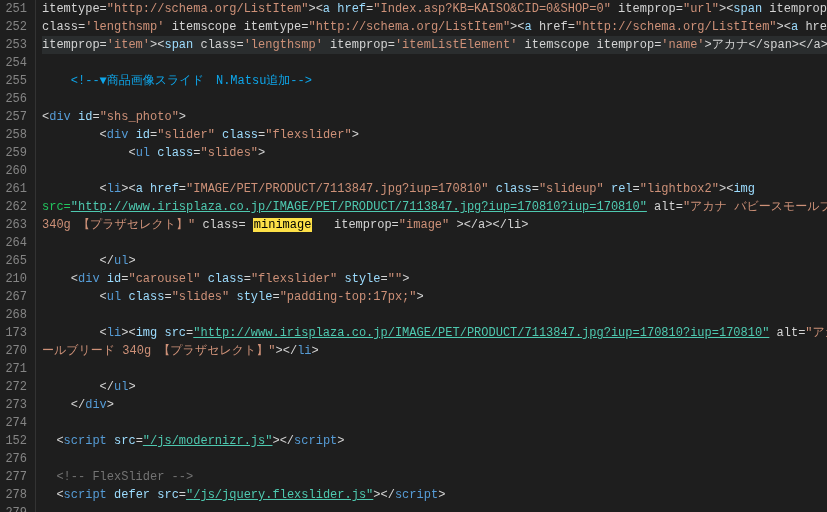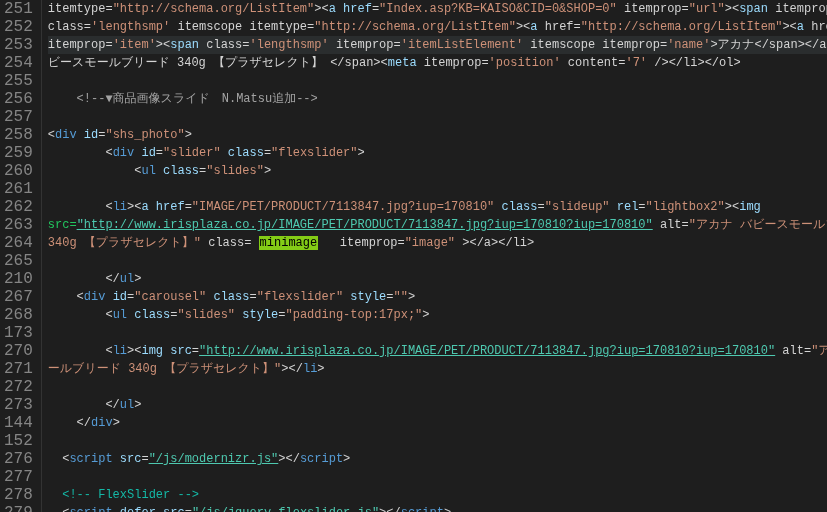--- a/index.html
+++ b/index.html
@@ -40,21 +40,21 @@
       min-width: 36px;
       border-right: 1px solid #333;
       line-height: 18px;
       padding-top: 0;
     }
 
     .line-number {
       display: block;
       height: 18px;
       line-height: 18px;
-      font-size: 16px;
+      font-size: 12px;
     }
 
     .code-content {
       flex: 1;
       overflow: hidden;
       padding-left: 6px;
       position: relative;
     }
 
     .code-line {
@@ -88,21 +88,21 @@
       <span class="line-number">264</span>
       <span class="line-number">265</span>
       <span class="line-number">210</span>
       <span class="line-number">267</span>
       <span class="line-number">268</span>
       <span class="line-number">173</span>
       <span class="line-number">270</span>
       <span class="line-number">271</span>
       <span class="line-number">272</span>
       <span class="line-number">273</span>
-      <span class="line-number">144</span>
+      <span class="line-number">274</span>
       <span class="line-number">152</span>
       <span class="line-number">276</span>
       <span class="line-number">277</span>
       <span class="line-number">278</span>
       <span class="line-number">279</span>
 
     </div>
 
     <div class="code-content">
 
@@ -111,28 +111,25 @@
       </div>
 
       <div class="code-line">
         <span style="color:#d4d4d4">class=</span><span style="color:#ce9178">'lengthsmp'</span><span style="color:#d4d4d4"> itemscope itemtype=</span><span style="color:#ce9178">"http://schema.org/ListItem"</span><span style="color:#d4d4d4">&gt;&lt;</span><span style="color:#9cdcfe">a</span><span style="color:#d4d4d4"> href=</span><span style="color:#ce9178">"http://schema.org/ListItem"</span><span style="color:#d4d4d4">&gt;&lt;</span><span style="color:#9cdcfe">a</span><span style="color:#d4d4d4"> href=</span>
       </div>
 
       <div class="code-line" style="background:#2a2d2e;">
         <span style="color:#d4d4d4">itemprop=</span><span style="color:#ce9178">'item'</span><span style="color:#d4d4d4">&gt;&lt;</span><span style="color:#9cdcfe">span</span><span style="color:#d4d4d4"> class=</span><span style="color:#ce9178">'lengthsmp'</span><span style="color:#d4d4d4"> itemprop=</span><span style="color:#ce9178">'itemListElement'</span><span style="color:#d4d4d4"> itemscope itemprop=</span><span style="color:#ce9178">'name'</span><span style="color:#d4d4d4">&gt;アカナ&lt;/span&gt;&lt;/a&gt;&lt;</span>
       </div>
 
-      <div class="code-line">
-        <span style="color:#d4d4d4">ビースモールブリード 340g 【プラザセレクト】 &lt;/span&gt;&lt;</span><span style="color:#9cdcfe">meta</span><span style="color:#d4d4d4"> itemprop=</span><span style="color:#ce9178">'position'</span><span style="color:#d4d4d4"> content=</span><span style="color:#ce9178">'7'</span><span style="color:#d4d4d4"> /&gt;&lt;/li&gt;&lt;/ol&gt;</span>
-      </div>
-
-      <div class="code-line">&nbsp;</div>
-
-      <div class="code-line">
-        <span style="color:#a3a3a3">&nbsp;&nbsp;&nbsp;&nbsp;&lt;!--▼商品画像スライド　N.Matsu追加--&gt;</span>
+
+      <div class="code-line">&nbsp;</div>
+
+      <div class="code-line">
+        <span style="color:#0ea5e9">&nbsp;&nbsp;&nbsp;&nbsp;&lt;!--▼商品画像スライド　N.Matsu追加--&gt;</span>
       </div>
 
       <div class="code-line">&nbsp;</div>
 
       <div class="code-line">
         <span style="color:#d4d4d4">&lt;</span><span style="color:#569cd6">div</span><span style="color:#d4d4d4"> </span><span style="color:#9cdcfe">id</span><span style="color:#d4d4d4">=</span><span style="color:#ce9178">"shs_photo"</span><span style="color:#d4d4d4">&gt;</span>
       </div>
 
       <div class="code-line">
         <span style="color:#d4d4d4">&nbsp;&nbsp;&nbsp;&nbsp;&nbsp;&nbsp;&nbsp;&nbsp;&lt;</span><span style="color:#569cd6">div</span><span style="color:#d4d4d4"> </span><span style="color:#9cdcfe">id</span><span style="color:#d4d4d4">=</span><span style="color:#ce9178">"slider"</span><span style="color:#d4d4d4"> </span><span style="color:#9cdcfe">class</span><span style="color:#d4d4d4">=</span><span style="color:#ce9178">"flexslider"</span><span style="color:#d4d4d4">&gt;</span>
@@ -146,21 +143,21 @@
 
       <div class="code-line">
         <span style="color:#d4d4d4">&nbsp;&nbsp;&nbsp;&nbsp;&nbsp;&nbsp;&nbsp;&nbsp;&lt;</span><span style="color:#569cd6">li</span><span style="color:#d4d4d4">&gt;&lt;</span><span style="color:#9cdcfe">a</span><span style="color:#d4d4d4"> </span><span style="color:#9cdcfe">href</span><span style="color:#d4d4d4">=</span><span style="color:#ce9178">"IMAGE/PET/PRODUCT/7113847.jpg?iup=170810"</span><span style="color:#d4d4d4"> </span><span style="color:#9cdcfe">class</span><span style="color:#d4d4d4">=</span><span style="color:#ce9178">"slideup"</span><span style="color:#d4d4d4"> </span><span style="color:#9cdcfe">rel</span><span style="color:#d4d4d4">=</span><span style="color:#ce9178">"lightbox2"</span><span style="color:#d4d4d4">&gt;&lt;</span><span style="color:#9cdcfe">img</span>
       </div>
 
       <div class="code-line">
         <span style="color:#22c55e">src=</span><span style="color:#4ec9b0; text-decoration:underline">"http://www.irisplaza.co.jp/IMAGE/PET/PRODUCT/7113847.jpg?iup=170810?iup=170810"</span><span style="color:#d4d4d4"> alt=</span><span style="color:#ce9178">"アカナ バビースモールブリード</span>
       </div>
 
       <div class="code-line">
-        <span style="color:#ce9178">340g 【プラザセレクト】"</span><span style="color:#d4d4d4"> class= </span><span style="background:#84cc16; color:#000; padding:0 1px">minimage</span><span style="color:#d4d4d4">&nbsp;&nbsp; itemprop=</span><span style="color:#ce9178">"image"</span><span style="color:#d4d4d4"> &gt;&lt;/a&gt;&lt;/li&gt;</span>
+        <span style="color:#ce9178">340g 【プラザセレクト】"</span><span style="color:#d4d4d4"> class= </span><span style="background:#fde047; color:#000; padding:0 1px">minimage</span><span style="color:#d4d4d4">&nbsp;&nbsp; itemprop=</span><span style="color:#ce9178">"image"</span><span style="color:#d4d4d4"> &gt;&lt;/a&gt;&lt;/li&gt;</span>
       </div>
 
       <div class="code-line">&nbsp;</div>
 
       <div class="code-line">
         <span style="color:#d4d4d4">&nbsp;&nbsp;&nbsp;&nbsp;&nbsp;&nbsp;&nbsp;&nbsp;&lt;/</span><span style="color:#569cd6">ul</span><span style="color:#d4d4d4">&gt;</span>
       </div>
 
       <div class="code-line">
         <span style="color:#d4d4d4">&nbsp;&nbsp;&nbsp;&nbsp;&lt;</span><span style="color:#569cd6">div</span><span style="color:#d4d4d4"> </span><span style="color:#9cdcfe">id</span><span style="color:#d4d4d4">=</span><span style="color:#ce9178">"carousel"</span><span style="color:#d4d4d4"> </span><span style="color:#9cdcfe">class</span><span style="color:#d4d4d4">=</span><span style="color:#ce9178">"flexslider"</span><span style="color:#d4d4d4"> </span><span style="color:#9cdcfe">style</span><span style="color:#d4d4d4">=</span><span style="color:#ce9178">""</span><span style="color:#d4d4d4">&gt;</span>
@@ -192,21 +189,21 @@
 
       <div class="code-line">&nbsp;</div>
 
       <div class="code-line">
         <span style="color:#d4d4d4">&nbsp;&nbsp;&lt;</span><span style="color:#569cd6">script</span><span style="color:#d4d4d4"> </span><span style="color:#9cdcfe">src</span><span style="color:#d4d4d4">=</span><span style="color:#4ec9b0; text-decoration:underline">"/js/modernizr.js"</span><span style="color:#d4d4d4">&gt;&lt;/</span><span style="color:#569cd6">script</span><span style="color:#d4d4d4">&gt;</span>
       </div>
 
       <div class="code-line">&nbsp;</div>
 
       <div class="code-line">
-        <span style="color:#14b8a6">&nbsp;&nbsp;&lt;!-- FlexSlider --&gt;</span>
+        <span style="color:#737373">&nbsp;&nbsp;&lt;!-- FlexSlider --&gt;</span>
       </div>
 
       <div class="code-line">
         <span style="color:#d4d4d4">&nbsp;&nbsp;&lt;</span><span style="color:#569cd6">script</span><span style="color:#d4d4d4"> </span><span style="color:#9cdcfe">defer</span><span style="color:#d4d4d4"> </span><span style="color:#9cdcfe">src</span><span style="color:#d4d4d4">=</span><span style="color:#4ec9b0; text-decoration:underline">"/js/jquery.flexslider.js"</span><span style="color:#d4d4d4">&gt;&lt;/</span><span style="color:#569cd6">script</span><span style="color:#d4d4d4">&gt;</span>
       </div>
 
     </div>
   </div>
 </div>
 

